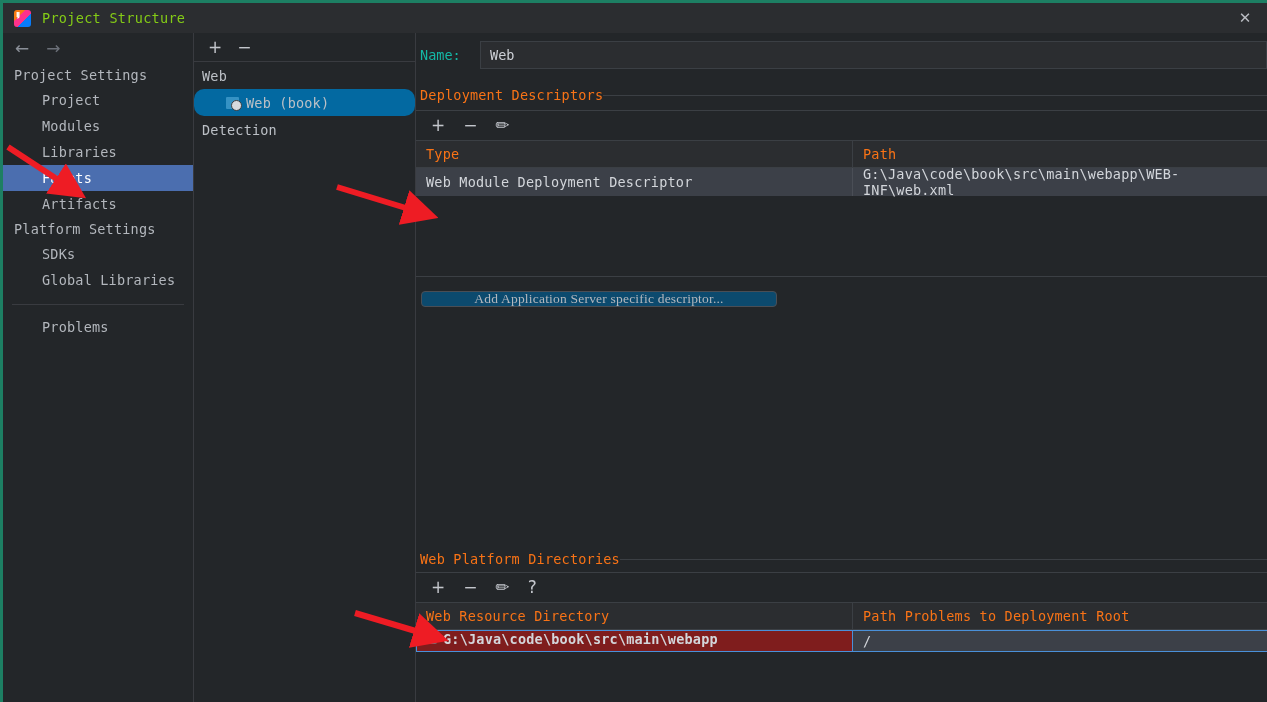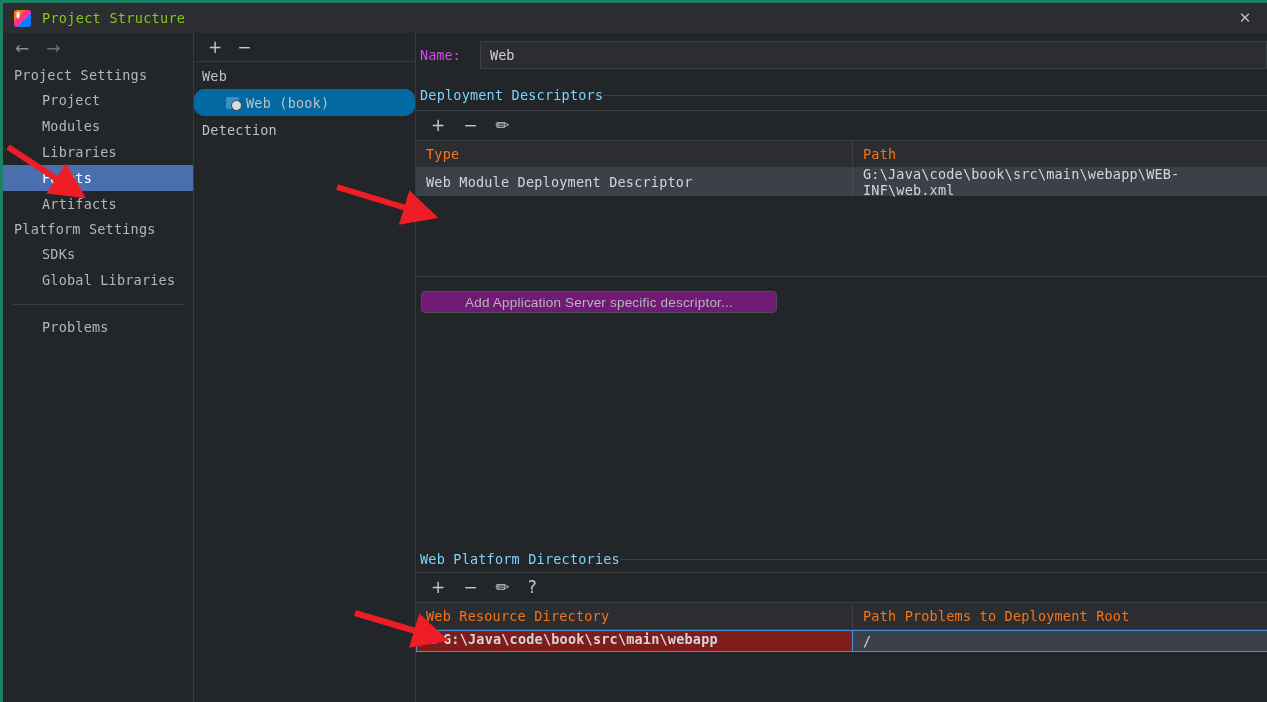--- a/index.html
+++ b/index.html
@@ -112,33 +112,33 @@
 
   
   .main {
     position: absolute; left: 413px; top: 30px; width: 851px; height: 669px;
     background: #232629;
   }
   .name-row {
     display: flex; align-items: center; height: 44px; padding-left: 4px;
   }
   .name-label {
-    font-size: 13.5px; color: #d946ef; width: 60px;
+    font-size: 13.5px; color: #14b8a6; width: 60px;
   }
   .name-input {
     flex: 1; height: 28px; background: #2b2d30; border: 1px solid #3b3f44;
     color: #cdd0d6; font-size: 13.5px;
     font-family: "DejaVu Sans Mono", "Liberation Mono", monospace;
     padding-left: 9px; margin-right: 0;
     display: flex; align-items: center;
   }
 
   .section-title {
     display: flex; align-items: center; 
-    font-size: 13.5px; color: #7dd3fc; padding: 10px 0 7px 4px;
+    font-size: 13.5px; color: #f97316; padding: 10px 0 7px 4px;
     letter-spacing: .2px;
   }
   .section-title .rule { flex: 1; height: 1px; background: #3b3f44; }
 
   .panel-toolbar {
     height: 31px; display: flex; align-items: center; gap: 18px;
     padding-left: 15px;
     background: #232629;
     border-top: 1px solid #3b3f44;
     border-bottom: 1px solid #3b3f44;
@@ -159,25 +159,25 @@
   }
   .td {
     font-size: 13.5px; color: #d3d6db; display: flex; align-items: center;
     padding-left: 10px; letter-spacing: .2px;
   }
   .td.c1 { width: 437px; border-right: 1px solid #4a4e56; }
   .td.c2 { flex: 1; }
   .tbl-body-fill { height: 81px; background: #232629; border-bottom: 1px solid #3b3f44; }
 
   .descriptor-btn {
-    margin: 14px 0 0 5px; height: 22px; width: 356px;
-    background: #701a75; border: 1px solid #4a4e55; border-radius: 4px;
+    margin: 14px 0 0 5px; height: 16px; width: 356px;
+    background: #0c4a6e; border: 1px solid #4a4e55; border-radius: 4px;
     color: #b3b7bd; font-size: 13.5px;
     display: flex; align-items: center; justify-content: center;
-    font-family: Liberation Sans, sans-serif;
+    font-family: Liberation Serif, serif;
     letter-spacing: .2px;
   }
 
   .wrd-row {
     display: flex; height: 22px; background: #3c4048;
   }
   .wrd-cell1 {
     width: 437px; display: flex; align-items: flex-start; padding-left: 4px;
     border: 1px solid #4a90d9; background: #7f1d1d; font-weight: bold;
   }

